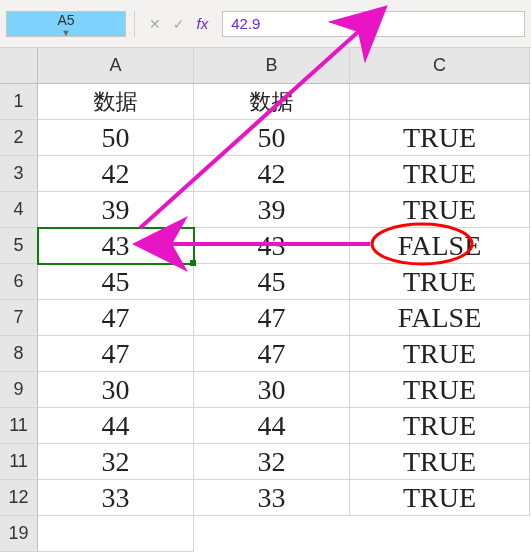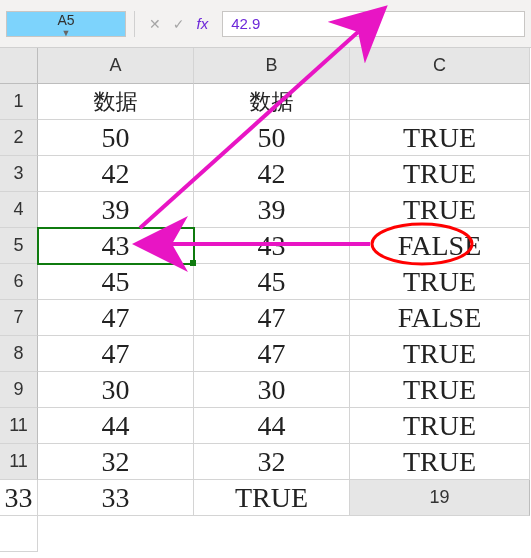--- a/index.html
+++ b/index.html
@@ -205,20 +205,21 @@
   <div class="rowhdr">11</div>
   <div class="cell data">44</div>
   <div class="cell data">44</div>
   <div class="cell data">TRUE</div>
 
   <div class="rowhdr">11</div>
   <div class="cell data">32</div>
   <div class="cell data">32</div>
   <div class="cell data">TRUE</div>
 
+  <div class="rowhdr">12</div>
   <div class="cell data">33</div>
   <div class="cell data">33</div>
   <div class="cell data">TRUE</div>
 
   <div class="rowhdr">19</div>
   <div class="cell data"></div>
 </div>
 
 <svg class="annot" width="531" height="558" style="top:0;left:0">
   <defs>

